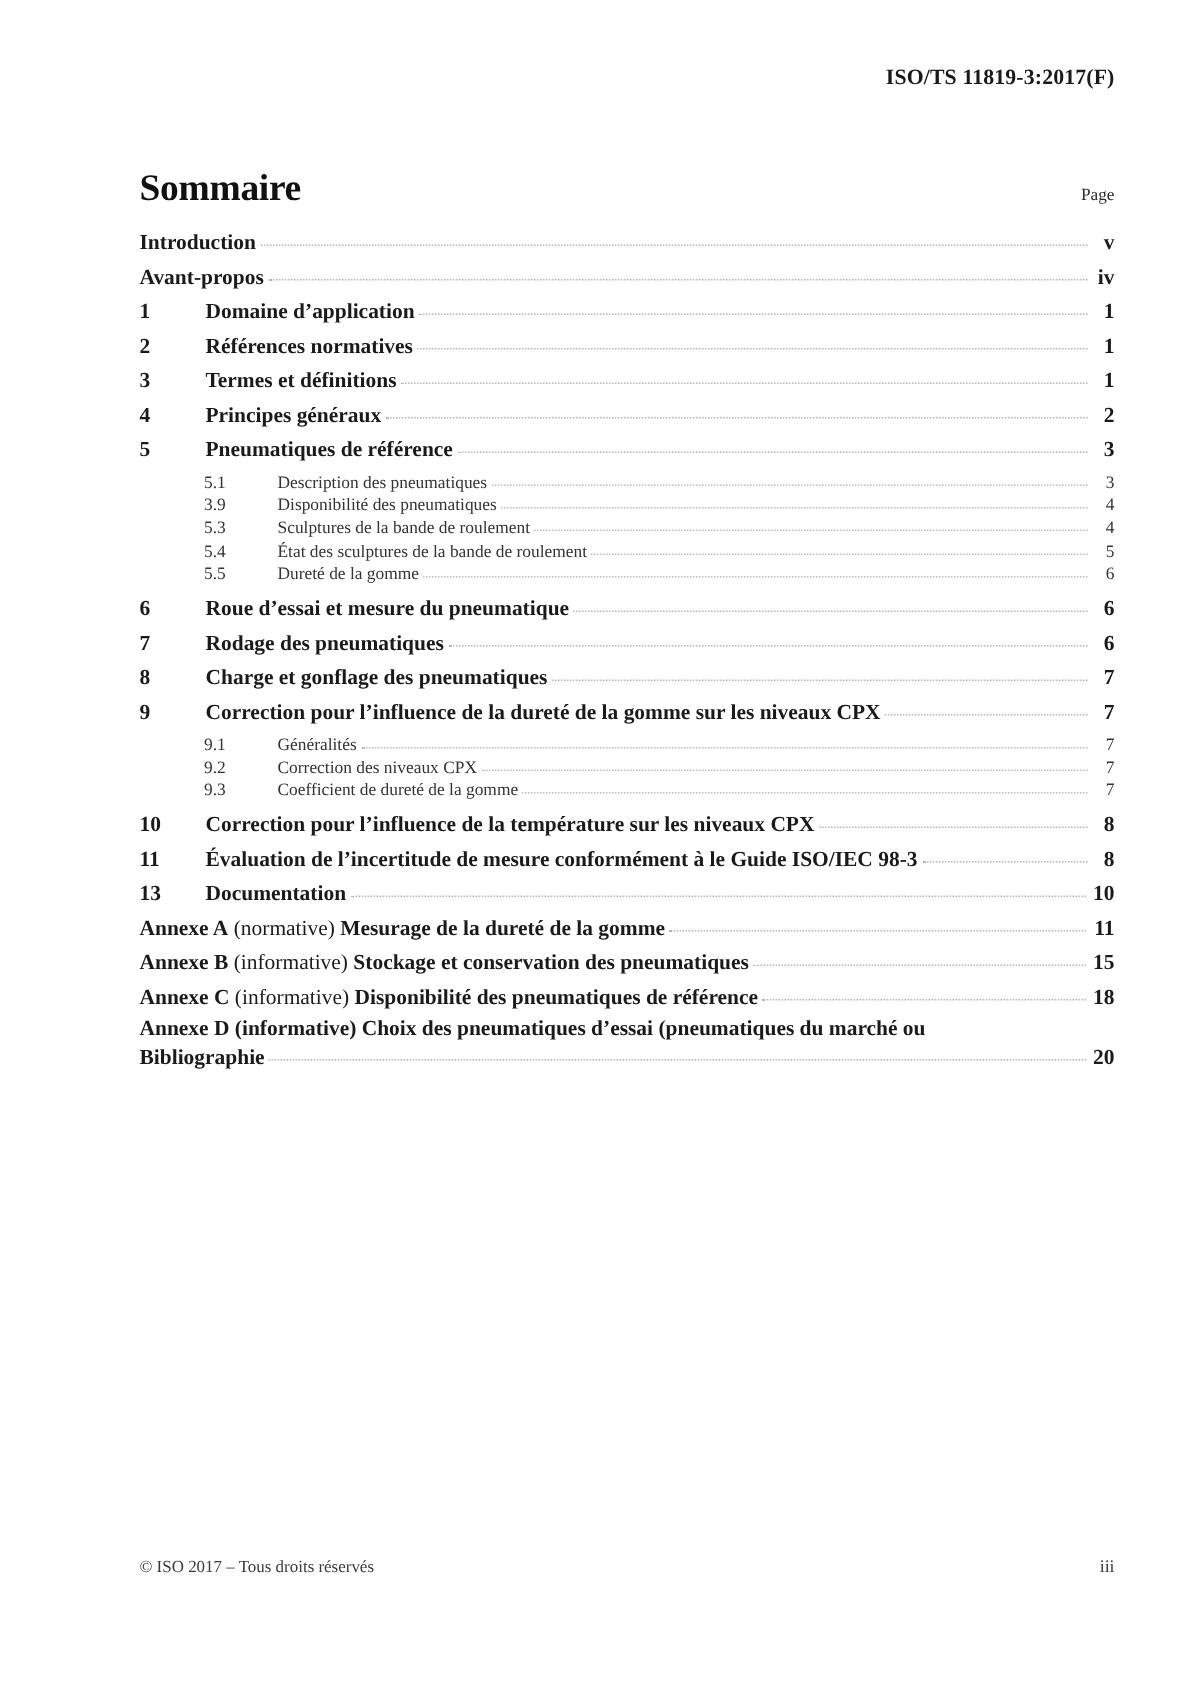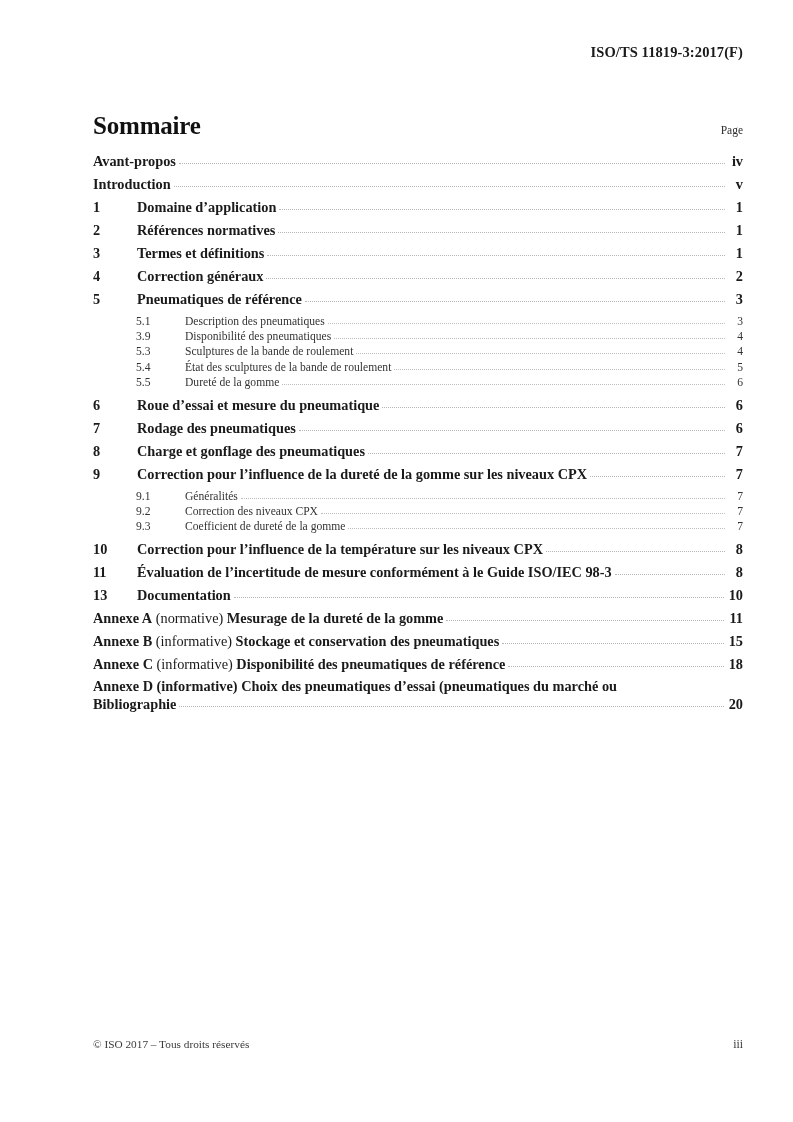--- a/index.html
+++ b/index.html
@@ -192,28 +192,28 @@
   <div class="doc-header">ISO/TS 11819-3:2017(F)</div>
 
   <div class="title-row">
     <div class="toc-title">Sommaire</div>
     <div class="page-label">Page</div>
   </div>
 
   <div class="toc">
 
     <div class="row front">
+      <span class="rtitle">Introduction</span>
+      <span class="leader"></span>
+      <span class="pg">v</span>
+    </div>
+    <div class="row front">
       <span class="rtitle">Avant-propos</span>
       <span class="leader"></span>
       <span class="pg">iv</span>
-    </div>
-    <div class="row front">
-      <span class="rtitle">Introduction</span>
-      <span class="leader"></span>
-      <span class="pg">v</span>
     </div>
 
     <div class="row lvl1">
       <span class="num">1</span>
       <span class="rtitle">Domaine d’application</span>
       <span class="leader"></span>
       <span class="pg">1</span>
     </div>
 
     <div class="row lvl1">
@@ -225,21 +225,21 @@
 
     <div class="row lvl1">
       <span class="num">3</span>
       <span class="rtitle">Termes et définitions</span>
       <span class="leader"></span>
       <span class="pg">1</span>
     </div>
 
     <div class="row lvl1">
       <span class="num">4</span>
-      <span class="rtitle">Correction généraux</span>
+      <span class="rtitle">Principes généraux</span>
       <span class="leader"></span>
       <span class="pg">2</span>
     </div>
 
     <div class="row lvl1">
       <span class="num">5</span>
       <span class="rtitle">Pneumatiques de référence</span>
       <span class="leader"></span>
       <span class="pg">3</span>
     </div>

